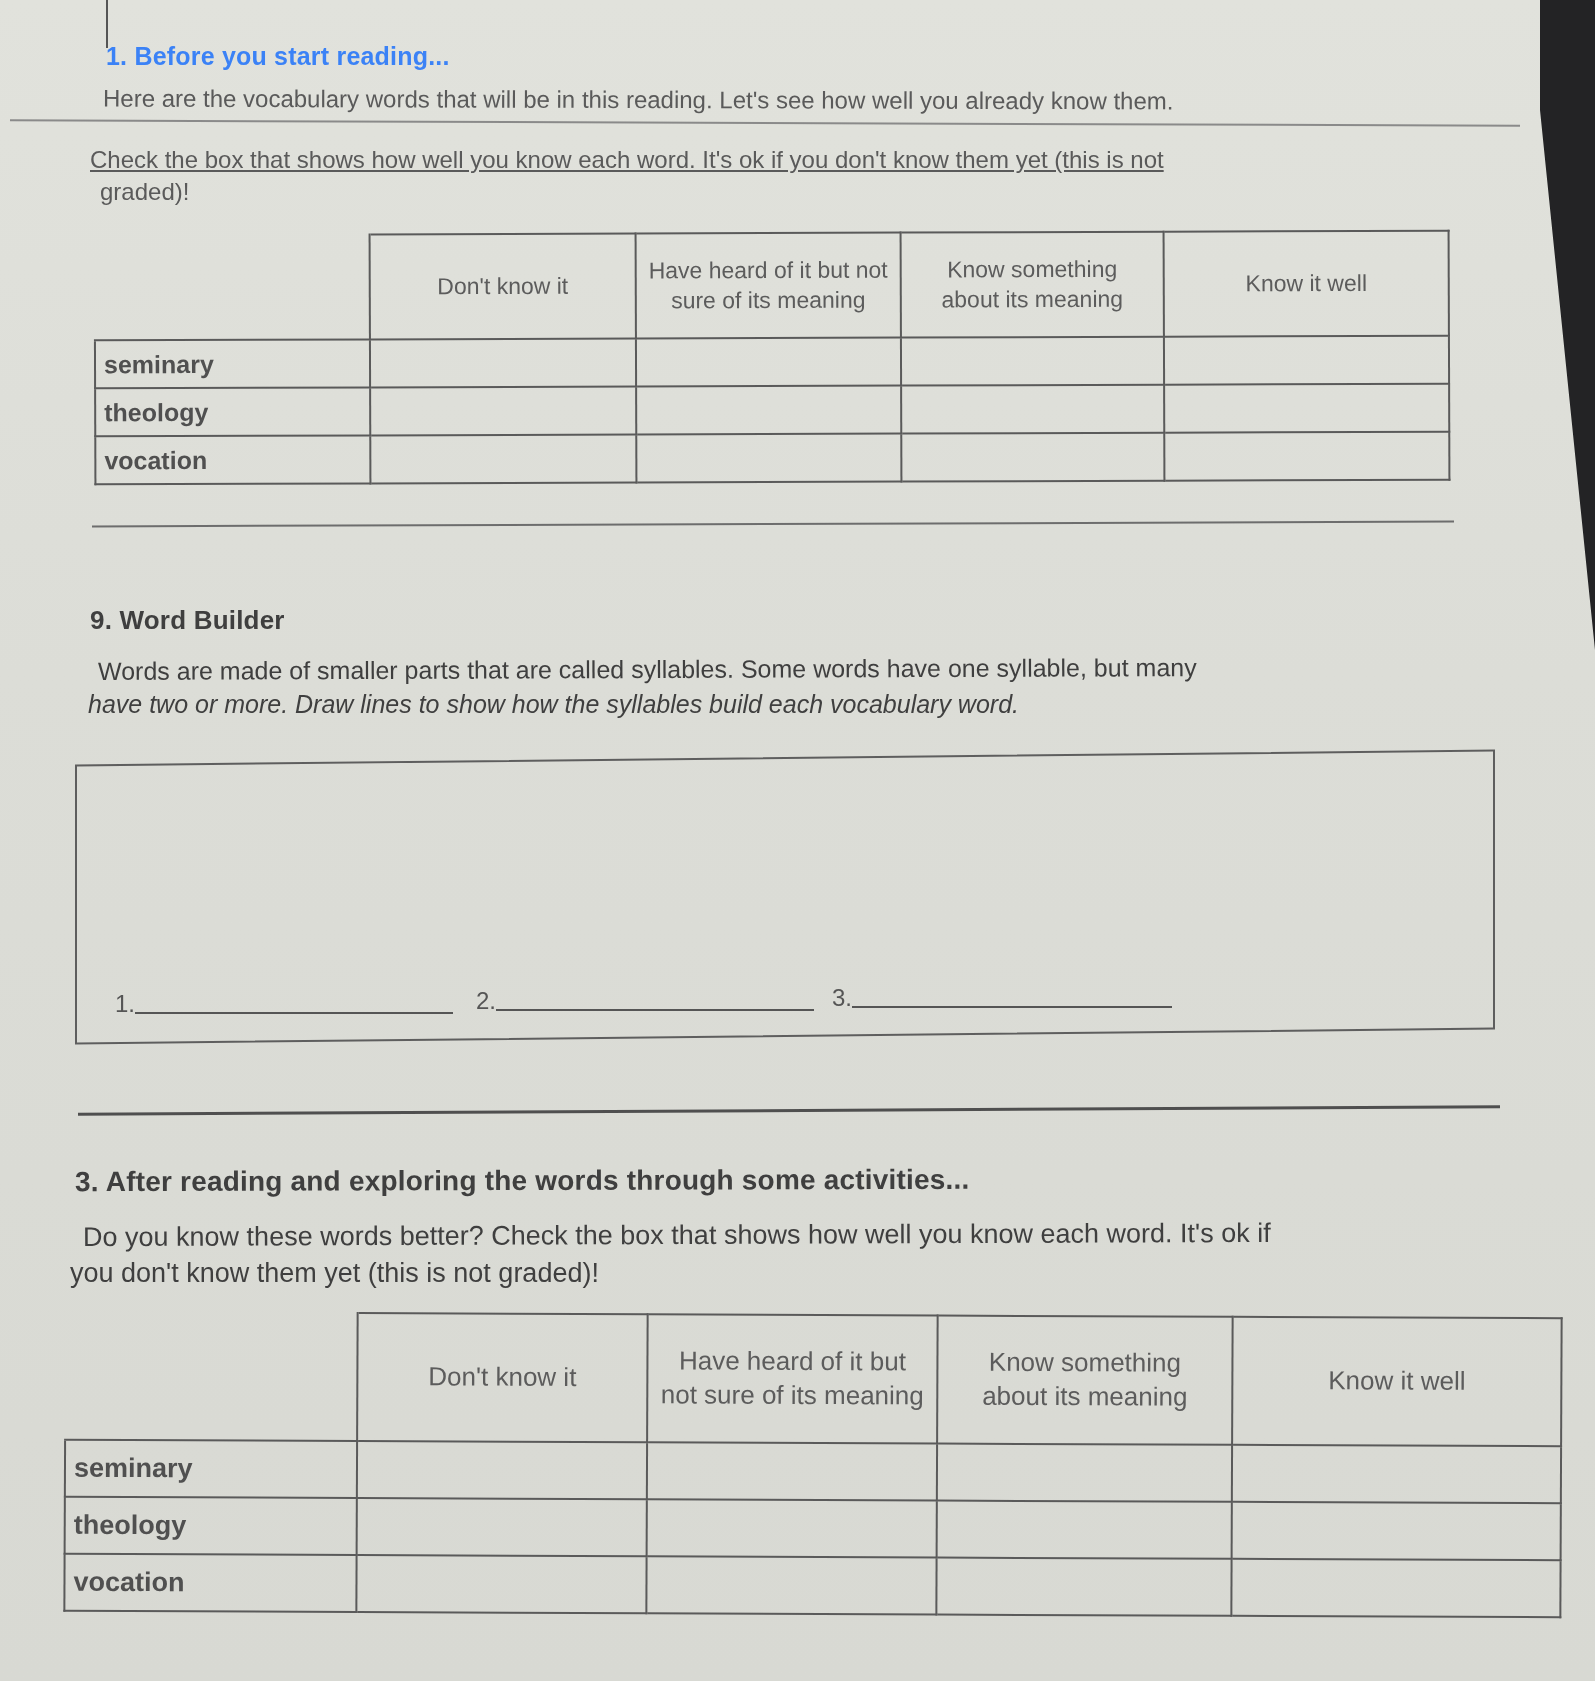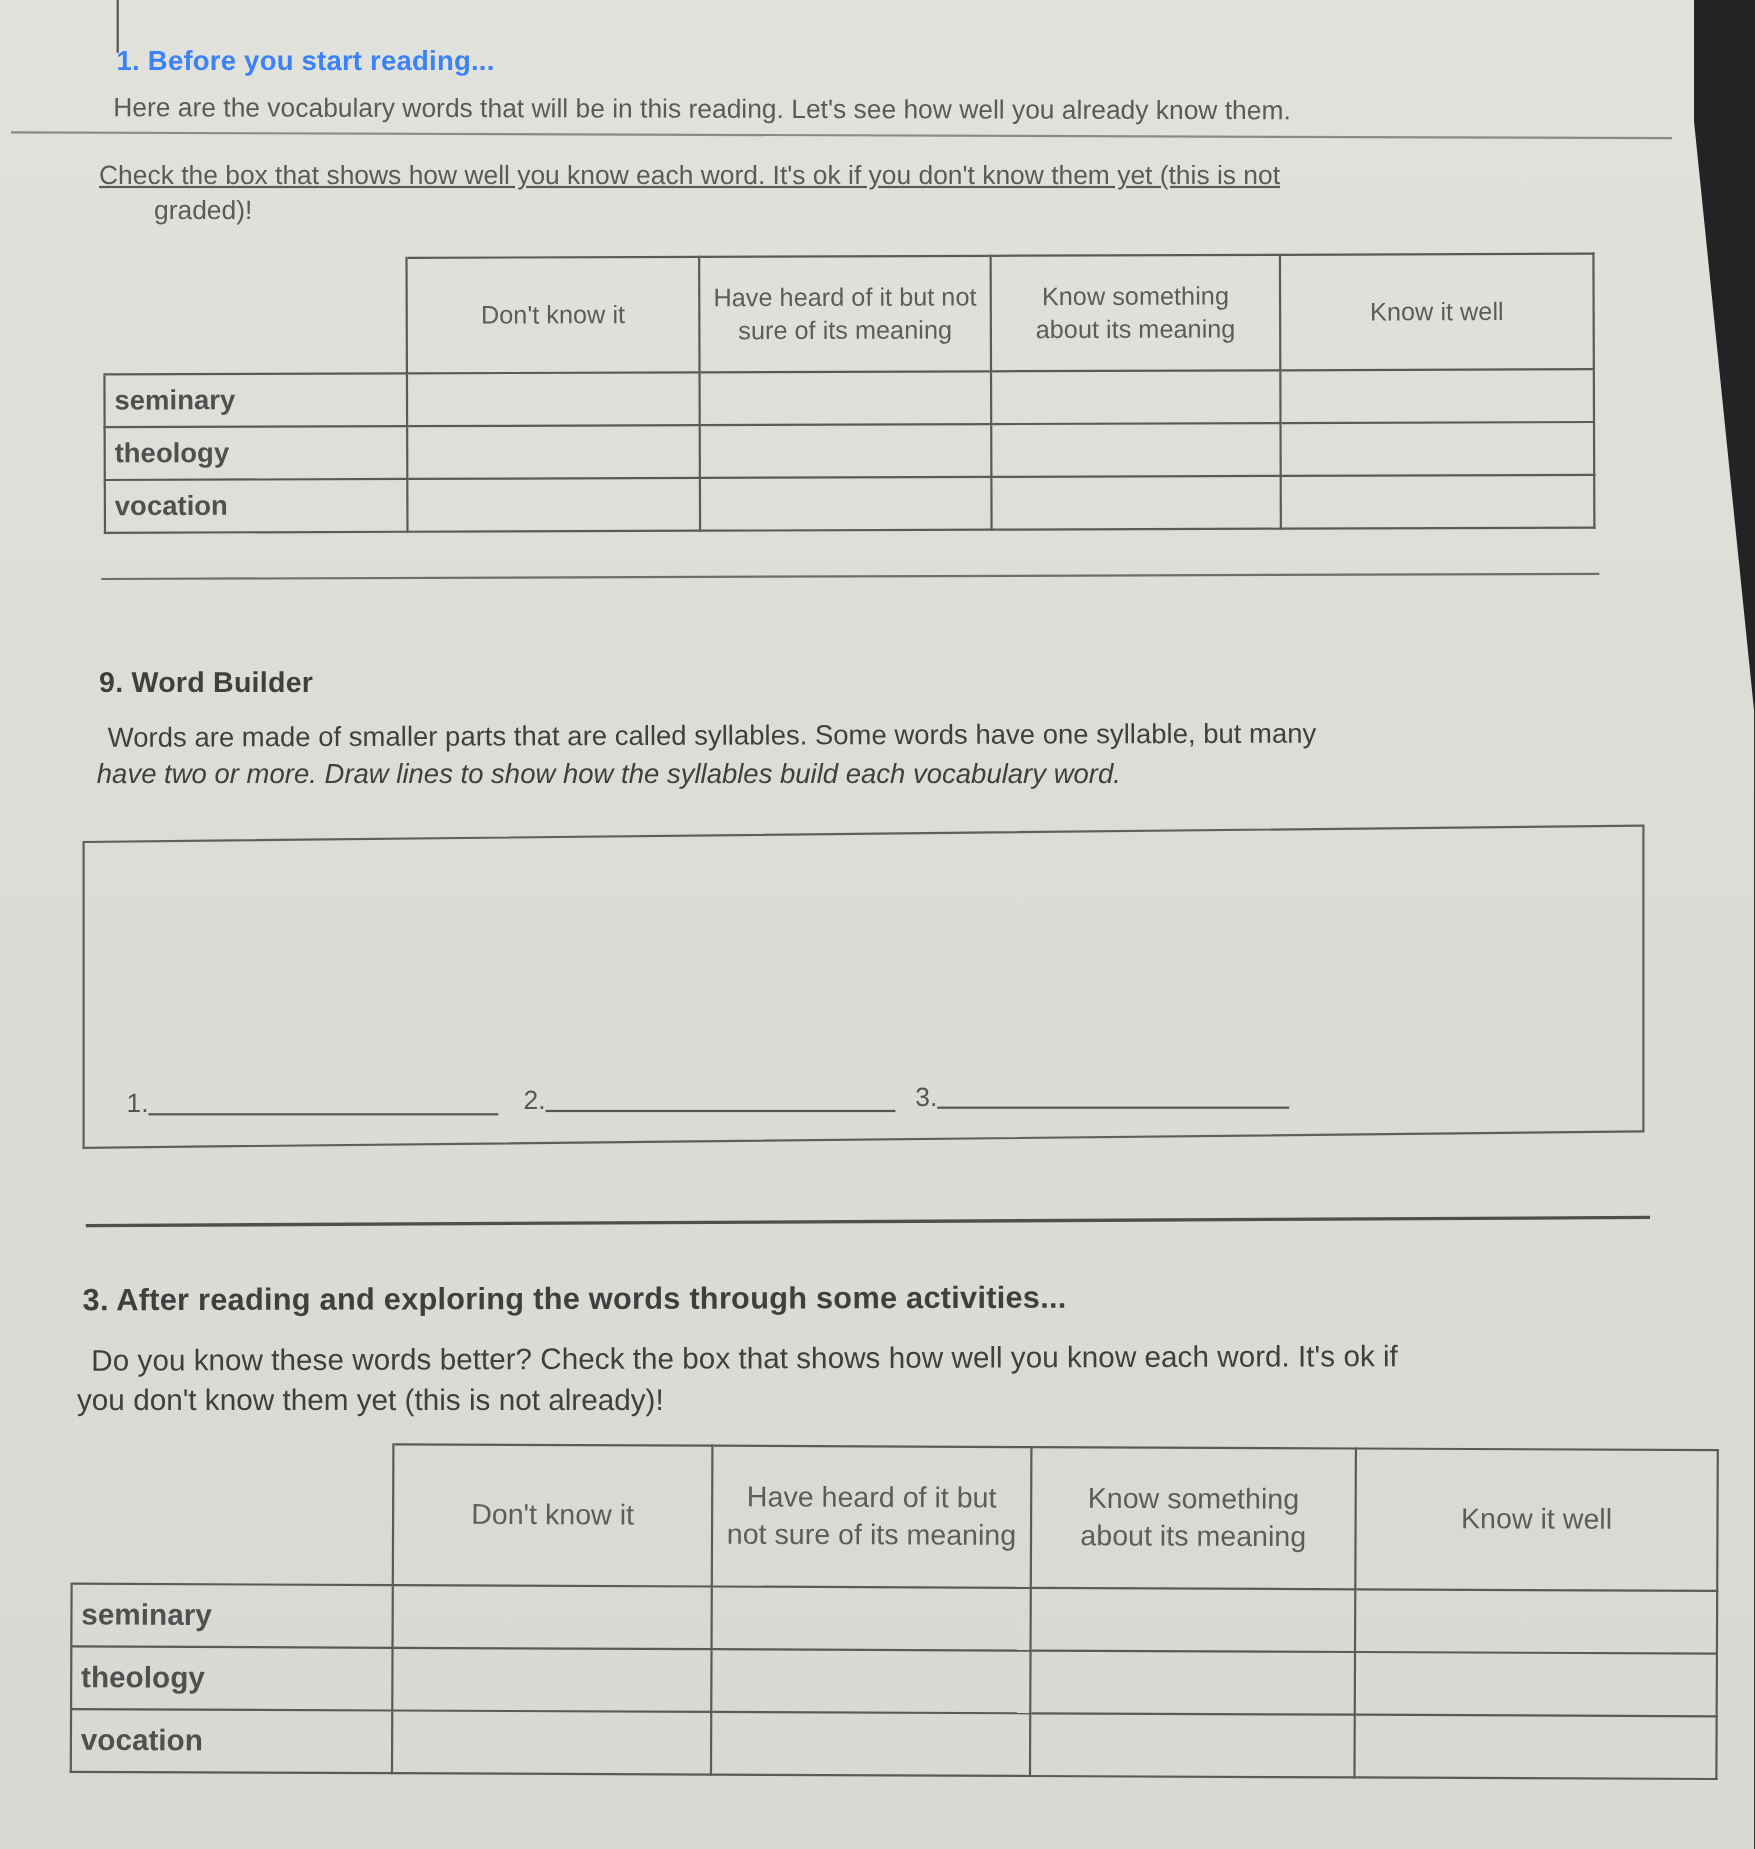--- a/index.html
+++ b/index.html
@@ -107,21 +107,21 @@
 <body>
 
 <div class="dark-edge"></div>
 <div class="paper"></div>
 
 <div class="abs" style="left:106px;top:0;width:2px;height:48px;background:#555;"></div>
 <div class="abs h1" style="left:106px;top:42px;">1. Before you start reading...</div>
 <div class="abs p" style="left:103px;top:86px;transform:rotate(0.15deg);">Here are the vocabulary words that will be in this reading. Let's see how well you already know them.</div>
 <div class="hline" style="left:10px;top:122px;width:1510px;height:2px;background:#8a8a8a;transform:rotate(0.2deg);"></div>
 <div class="abs p" style="left:90px;top:146px;text-decoration:underline;">Check the box that shows how well you know each word. It's ok if you don't know them yet (this is not</div>
-<div class="abs p" style="left:100px;top:178px;margin-left:40px;">graded)!</div>
+<div class="abs p" style="left:100px;top:178px;">graded)!</div>
 
 <table class="vocab" style="left:94px;top:232px;width:1354px;transform:rotate(-0.2deg);">
   <colgroup>
     <col style="width:275px">
       <col style="width:266px">
       <col style="width:265px">
       <col style="width:263px">
       <col style="width:285px">
   </colgroup>
   <tbody>
@@ -174,21 +174,21 @@
 </div>
 <div class="blank" style="left:832px;top:984px;">
   <span>3.</span>
   <span class="line" style="width:320px;"></span>
 </div>
 
 <div class="hline" style="left:78px;top:1109px;width:1422px;height:3px;background:#4f4f4f;transform:rotate(-0.3deg);"></div>
 
 <div class="abs h1 p-dark" style="left:75px;top:1165px;font-size:28px;transform:rotate(-0.15deg);">3. After reading and exploring the words through some activities...</div>
 <div class="abs p p-dark" style="left:83px;top:1220px;font-size:27px;transform:rotate(-0.2deg);">Do you know these words better? Check the box that shows how well you know each word. It's ok if</div>
-<div class="abs p p-dark" style="left:70px;top:1258px;font-size:27px;">you don't know them yet (this is not already)!</div>
+<div class="abs p p-dark" style="left:70px;top:1258px;font-size:27px;">you don't know them yet (this is not graded)!</div>
 
 <table class="vocab" style="left:64px;top:1314px;width:1496px;transform:rotate(0.25deg);">
   <colgroup>
     <col style="width:292px">
       <col style="width:290px">
       <col style="width:290px">
       <col style="width:295px">
       <col style="width:329px">
   </colgroup>
   <tbody>

